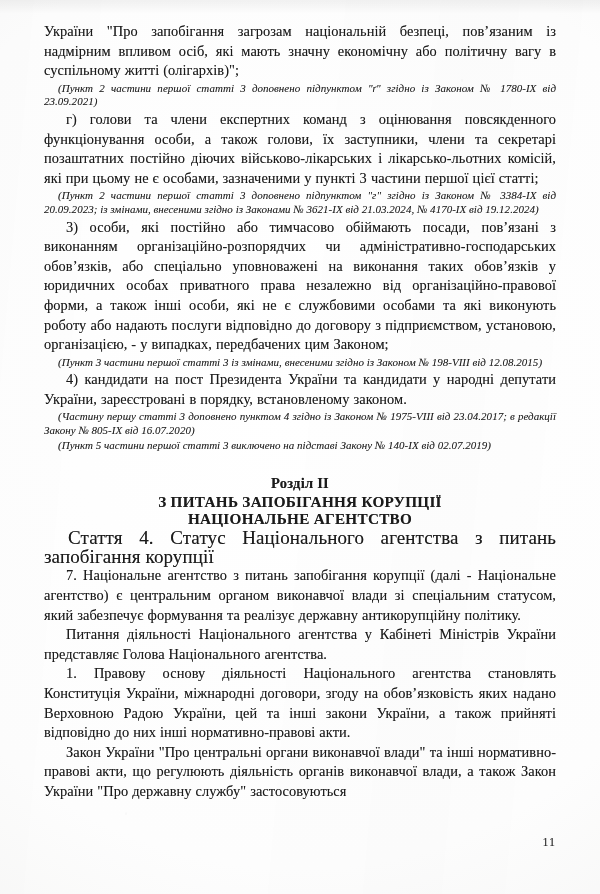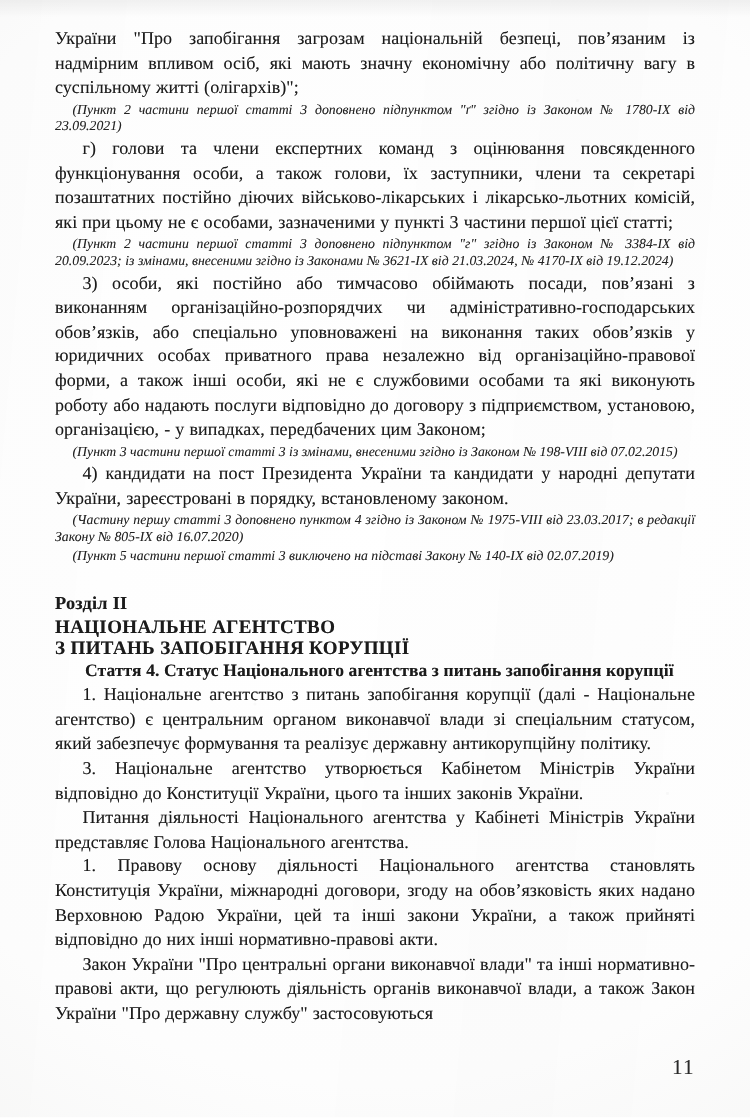--- a/index.html
+++ b/index.html
@@ -87,77 +87,76 @@
     text-align: justify;
     text-indent: 14px;
     letter-spacing: .02px;
     color: #232323;
     margin: 1px 0 1px 0;
     text-shadow: 0 0 .4px rgba(0,0,0,.3);
   }
 
   
   .division {
-    text-align: left;
+    text-align: center;
     font-weight: bold;
     font-size: 14.6px;
     line-height: 17.6px;
     letter-spacing: .2px;
     text-shadow: 0 0 .5px rgba(0,0,0,.45);
   }
   .division.caps {
     font-size: 15.2px;
     letter-spacing: .3px;
   }
 
   
   .article-title {
-    font-weight: bold;
-    font-size: 14px;
+    font-weight: normal;
+    font-size: 19px;
     line-height: 19.2px;
     text-align: justify;
     text-indent: 24px;
     letter-spacing: .1px;
     text-shadow: 0 0 .5px rgba(0,0,0,.45);
   }
   .gap-lg { height: 22px; }
 
   #page-number {
     position: absolute;
     right: 44px;
-    bottom: 30px;
-    font-size: 17px;
+    bottom: 44px;
+    font-size: 12px;
     letter-spacing: 1px;
     color: #2a2a2a;
     text-shadow: 0 0 .4px rgba(0,0,0,.3);
     margin-top: 28px;
   }
 </style>
 </head>
 <body>
 
 <div id="page">
 
   <div id="text-body">
       <p class="para no-indent">України "Про запобігання загрозам національній безпеці, пов’язаним із надмірним впливом осіб, які мають значну економічну або політичну вагу в суспільному житті (олігархів)";</p>
       <p class="note">(Пункт 2 частини першої статті 3 доповнено підпунктом "ґ" згідно із Законом № 1780-IX від 23.09.2021)</p>
       <p class="para">г) голови та члени експертних команд з оцінювання повсякденного функціонування особи, а також голови, їх заступники, члени та секретарі позаштатних постійно діючих військово-лікарських і лікарсько-льотних комісій, які при цьому не є особами, зазначеними у пункті 3 частини першої цієї статті;</p>
       <p class="note">(Пункт 2 частини першої статті 3 доповнено підпунктом "г" згідно із Законом № 3384-IX від 20.09.2023; із змінами, внесеними згідно із Законами № 3621-IX від 21.03.2024, № 4170-IX від 19.12.2024)</p>
       <p class="para">3) особи, які постійно або тимчасово обіймають посади, пов’язані з виконанням організаційно-розпорядчих чи адміністративно-господарських обов’язків, або спеціально уповноважені на виконання таких обов’язків у юридичних особах приватного права незалежно від організаційно-правової форми, а також інші особи, які не є службовими особами та які виконують роботу або надають послуги відповідно до договору з підприємством, установою, організацією, - у випадках, передбачених цим Законом;</p>
-      <p class="note">(Пункт 3 частини першої статті 3 із змінами, внесеними згідно із Законом № 198-VIII від 07.02.2015)</p>
+      <p class="note">(Пункт 3 частини першої статті 3 із змінами, внесеними згідно із Законом № 198-VIII від 12.08.2015)</p>
       <p class="para">4) кандидати на пост Президента України та кандидати у народні депутати України, зареєстровані в порядку, встановленому законом.</p>
-      <p class="note">(Частину першу статті 3 доповнено пунктом 4 згідно із Законом № 1975-VIII від 23.03.2017; в редакції Закону № 805-IX від 16.07.2020)</p>
+      <p class="note">(Частину першу статті 3 доповнено пунктом 4 згідно із Законом № 1975-VIII від 23.04.2017; в редакції Закону № 805-IX від 16.07.2020)</p>
       <p class="note">(Пункт 5 частини першої статті 3 виключено на підставі Закону № 140-IX від 02.07.2019)</p>
       <div class="gap-lg"></div>
       <p class="division">Розділ II</p>
+      <p class="division caps">З ПИТАНЬ ЗАПОБІГАННЯ КОРУПЦІЇ</p>
       <p class="division caps">НАЦІОНАЛЬНЕ АГЕНТСТВО</p>
-      <p class="division caps">З ПИТАНЬ ЗАПОБІГАННЯ КОРУПЦІЇ</p>
       <p class="article-title">Стаття 4. Статус Національного агентства з питань запобігання корупції</p>
-      <p class="para">1. Національне агентство з питань запобігання корупції (далі - Національне агентство) є центральним органом виконавчої влади зі спеціальним статусом, який забезпечує формування та реалізує державну антикорупційну політику.</p>
-      <p class="para">3. Національне агентство утворюється Кабінетом Міністрів України відповідно до Конституції України, цього та інших законів України.</p>
+      <p class="para">7. Національне агентство з питань запобігання корупції (далі - Національне агентство) є центральним органом виконавчої влади зі спеціальним статусом, який забезпечує формування та реалізує державну антикорупційну політику.</p>
       <p class="para">Питання діяльності Національного агентства у Кабінеті Міністрів України представляє Голова Національного агентства.</p>
       <p class="para">1. Правову основу діяльності Національного агентства становлять Конституція України, міжнародні договори, згоду на обов’язковість яких надано Верховною Радою України, цей та інші закони України, а також прийняті відповідно до них інші нормативно-правові акти.</p>
       <p class="para">Закон України "Про центральні органи виконавчої влади" та інші нормативно-правові акти, що регулюють діяльність органів виконавчої влади, а також Закон України "Про державну службу" застосовуються</p>
     </div>
 
   <div id="page-number">11</div>
 
 </div>
 
 </body></html>

